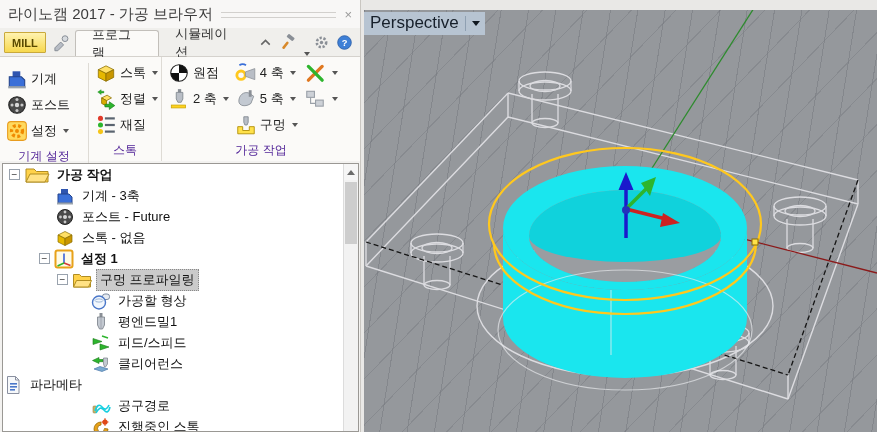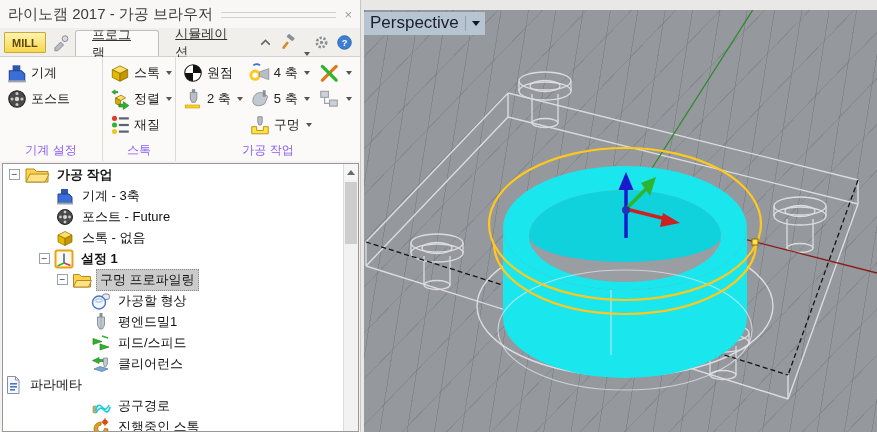--- a/index.html
+++ b/index.html
@@ -18,37 +18,37 @@
   .closex { font-size:13px; color:#9a9a9a; line-height:13px; cursor:default; }
 
   
   .tabrow { position:absolute; left:0; top:28px; width:100%; height:29px;
     display:flex; align-items:flex-end; padding:0 4px; background:#f0efec;
     border-bottom:1px solid #d5d2cd; }
   .millbtn { height:21px; margin-bottom:3px; padding:0 7px; font-size:11px; font-weight:bold; color:#5a4a00;
     background:linear-gradient(#fff3b0,#f7d84e); border:1px solid #c9a93c; border-radius:1px;
     display:flex; align-items:center; }
   .modicon { width:20px; height:20px; margin:0 4px 3px 6px; }
-  .tab { height:26px; padding:0 16px; font-size:13px; color:#333; display:flex; align-items:center;text-decoration:underline; }
+  .tab { height:26px; padding:0 16px; font-size:13px; color:#333; display:flex; align-items:center; }
   .tab.active { background:#fbfaf8; border:1px solid #c2bfba; border-bottom:none;
     border-radius:3px 3px 0 0; }
   .tabspace { flex:1; }
   .minibtn { width:22px; height:20px; margin:0 1px 4px 1px; display:flex; align-items:center; justify-content:center; }
   .minibtn svg { width:17px; height:17px; }
   .caret { width:0; height:0; border-left:3.5px solid transparent; border-right:3.5px solid transparent;
     border-top:4px solid #555; display:inline-block; margin-left:3px; }
 
   
   .ribbon { position:absolute; left:0; top:57px; width:100%; height:104px; background:#fbfaf8; display:flex; }
   .rgroup { position:relative; height:100%; border-right:1px solid #dedbd5; padding-top:3px; }
   .rgroup:last-child { border-right:none; }
-  .g1 { width:103px; } .g2 { width:73px; } .g3 { flex:1; display:flex; }
+  .g1 { width:89px;margin-top:6px; } .g2 { width:73px; } .g3 { flex:1; display:flex; }
   .gcol { display:flex; flex-direction:column; }
   .glabel { position:absolute; left:0; bottom:2px; width:100%; text-align:center;
-    font-size:12px; color:#8b5cf6; }
+    font-size:12px; color:#4c1d95; }
   .rbtn { height:26px; display:flex; align-items:center; gap:3px; padding-left:6px;
     font-size:13px; color:#222; white-space:nowrap; }
   .rbtn svg { width:22px; height:22px; flex:0 0 22px; }
 
   
   .treewrap { position:absolute; left:2px; top:163px; width:357px; height:269px;
     background:#fff; border:1px solid #9a9894; overflow:hidden; }
   .trow { height:21px; display:flex; align-items:center; gap:4px; font-size:13px; color:#111; }
   .tog { width:11px; height:11px; flex:0 0 11px; border:1px solid #99a2ad; background:#fff;
     position:relative; }
@@ -142,20 +142,29 @@
         <div class="rbtn">
           <svg viewBox="0 0 20 20">
             <circle cx="10" cy="10" r="7.5" fill="#4a4a4a" stroke="#222"></circle>
             <circle cx="10" cy="10" r="2" fill="#d8d8d8"></circle>
             <circle cx="10" cy="5" r="1.4" fill="#c8c8c8"></circle>
               <circle cx="14.5" cy="10" r="1.4" fill="#c8c8c8"></circle>
             <circle cx="10" cy="15" r="1.4" fill="#c8c8c8"></circle>
               <circle cx="5.5" cy="10" r="1.4" fill="#c8c8c8"></circle>
           </svg>
           <span>포스트</span>
+        </div>
+        <div class="rbtn">
+          <svg viewBox="0 0 20 20">
+            <rect x="1.5" y="1.5" width="17" height="17" rx="3" fill="#ffd95e" stroke="#e89c1e"></rect>
+            <circle cx="10" cy="10" r="5" fill="none" stroke="#f08a00" stroke-width="3" stroke-dasharray="2.6 2.2"></circle>
+            <circle cx="10" cy="10" r="1.8" fill="#f08a00"></circle>
+          </svg>
+          <span>설정</span>
+          <span class="caret"></span>
         </div>
         <div class="glabel">기계 설정</div>
       </div>
 
       <div class="rgroup g2">
         <div class="rbtn">
           <svg viewBox="0 0 20 20">
             <path d="M3 7l7-3.5L17 7l-7 3.5z" fill="#ffe066" stroke="#8a6d00" stroke-width=".7"></path>
             <path d="M3 7v7l7 3.5v-7z" fill="#e6b800" stroke="#8a6d00" stroke-width=".7"></path>
             <path d="M17 7v7l-7 3.5v-7z" fill="#c89600" stroke="#8a6d00" stroke-width=".7"></path>

